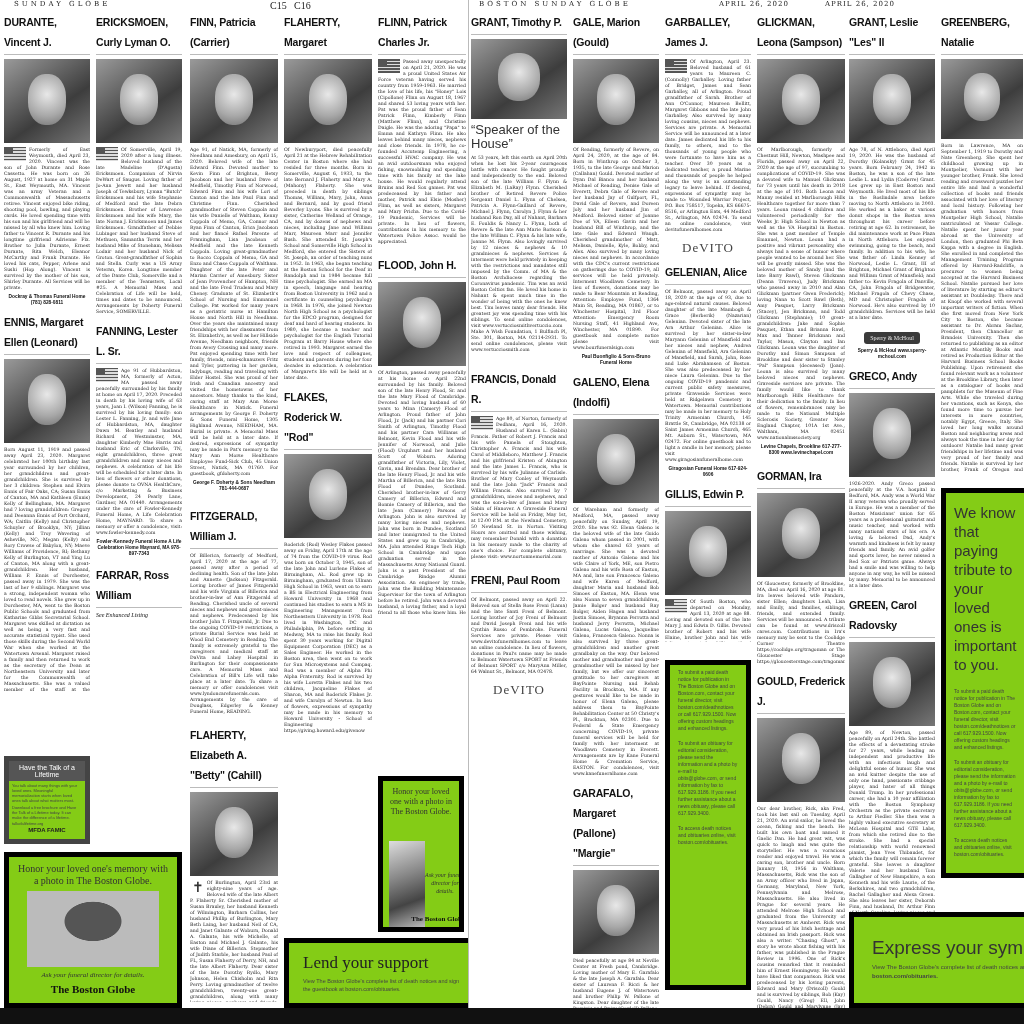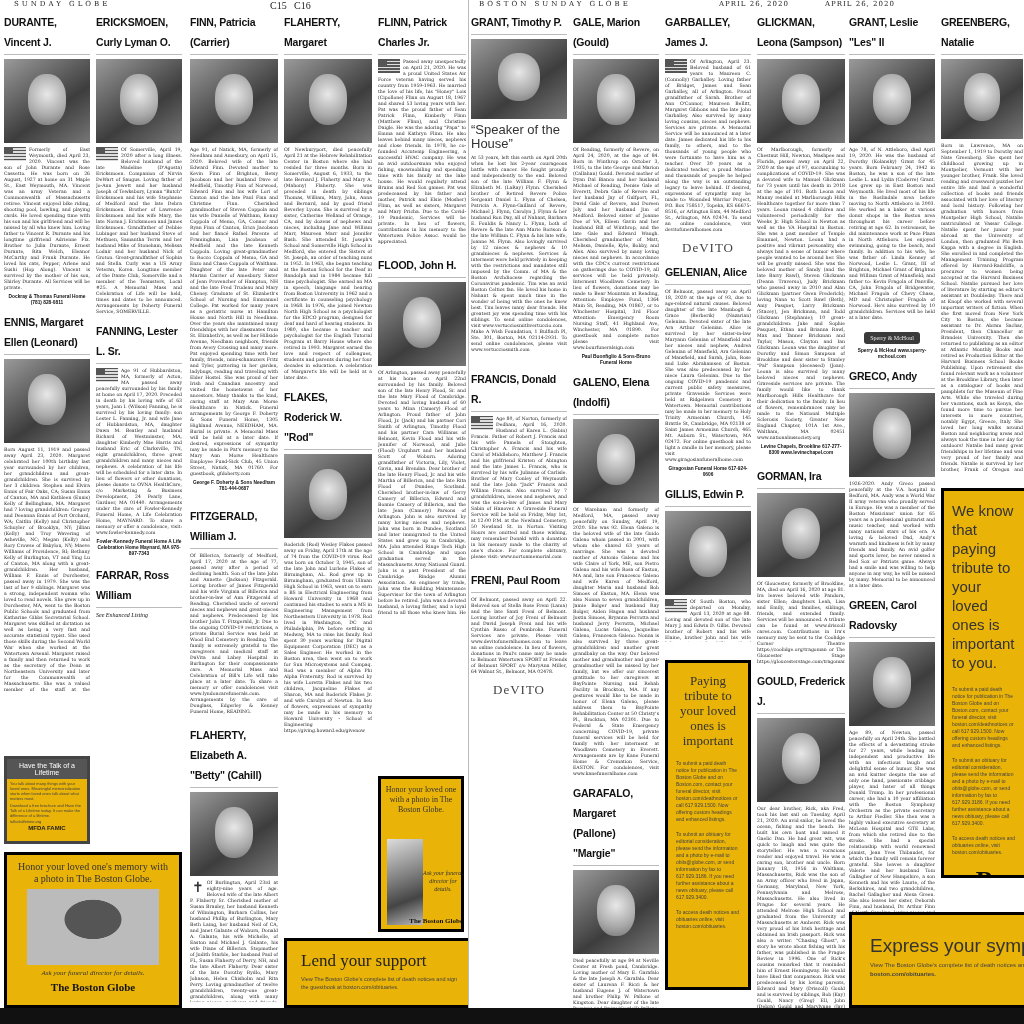--- a/index.html
+++ b/index.html
@@ -19,21 +19,21 @@
   .txt { font-size: 4.6px; line-height: 6px; text-align: justify; color: #222; }
   .flag { float: left; width: 22px; height: 14px; margin: 0 3px 1px 0; background: repeating-linear-gradient(#555 0 1.5px, #ddd 1.5px 3px); position: relative; }
   .flag::before { content: ""; position: absolute; left: 0; top: 0; width: 9px; height: 7px; background: #555; }
   .cross { float: left; font-size: 14px; line-height: 14px; margin: 0 3px 0 2px; color: #333; }
   .fh { font-family: "Liberation Sans", sans-serif; font-size: 4.8px; line-height: 6px; text-align: center; font-weight: bold; margin-top: 3px; }
   .see { font-family: "Liberation Serif", serif; font-style: italic; font-size: 6px; }
   .headline { font-family: "Liberation Sans", sans-serif; font-size: 19px; line-height: 20px; color: #333; margin: 2px 0 4px; font-weight: normal; }
   .logo-box { text-align: center; margin: 4px 0; }
   .logo-dark { display: inline-block; background: #3a3a3a; color: #e8e8e8; font-family: "Liberation Serif", serif; font-size: 6px; padding: 3px 6px; border-radius: 3px; }
   .logo-devito { font-family: "Liberation Serif", serif; font-size: 13px; color: #444; letter-spacing: 1px; }
-  .ad-box { border: 3px solid #000000; background: #eab308; position: absolute; overflow: hidden; }
+  .ad-box { border: 5px solid #000000; background: #84cc16; position: absolute; overflow: hidden; }
   .ad-serif { font-family: "Liberation Serif", serif; text-align: center; color: #333; }
   .gothic { font-family: "Liberation Serif", serif; font-weight: bold; color: #111; }
   .ad-sans { font-family: "Liberation Sans", sans-serif; color: #444; }
   .tree { margin: 0 auto; background: radial-gradient(ellipse at 50% 40%, #555 0 30%, #bbb 31% 100%); }
   .tulip { background: linear-gradient(160deg, #ddd, #888 40%, #444 70%, #bbb); }
 </style>
 </head>
 <body>
 
 <div class="page left">
@@ -226,21 +226,20 @@
     <div class="ob">
       <div class="name">GILLIS, Edwin P.</div>
       <div class="photo" style="height:84px;">
           <div class="face"></div>
         </div>
       <div class="txt"><span class="flag"></span><span>Of South Boston, who departed on Monday, April 13, 2020 at age 88. Loving and devoted son of the late Mary J. and Edwin D. Gillis. Devoted brother of Robert and his wife Elaine, brother John and his wife Juliann, sister-in-law Lillian, wife of his late brother Det. William (Wally) Gillis, and also late sisters Mary Monahan, Josephine Magoon and Jane Leahy. Ed was a U.S. Army veteran and former employee of Boston Gear Works and the Boston Parks Department. The oldest of seven siblings, Ed mentored his large family throughout his life. He was a cherished uncle to his many nieces and nephews, grandnieces and grandnephews. Funeral Service and Interment private. God bless you, Ed! Donations in his memory may be made to Marian Manor, 130 Dorchester Street, South Boston, MA 02127.</span></div>
 
     </div>
   </div>
   <div class="ad-box" style="left:196px; top:660px; width:86px; height:330px;">
-    <div class="ad-serif" style="font-size:13px; line-height:15px; padding:10px 4px 8px;">Paying tribute to your loved ones is important</div>
     <div class="ad-sans" style="font-size:5px; line-height:7px; padding:4px 8px;">To submit a paid death notice for publication in The Boston Globe and on Boston.com, contact your funeral director, visit boston.com/deathnotices or call 617.929.1500. Now offering custom headings and enhanced listings.</div>
     <div class="ad-sans" style="font-size:5px; line-height:7px; padding:4px 8px;">To submit an obituary for editorial consideration, please send the information and a photo by e-mail to obits@globe.com, or send information by fax to 617.929.3186. If you need further assistance about a news obituary, please call 617.929.3400.</div>
     <div class="ad-sans" style="font-size:5px; line-height:7px; padding:4px 8px;">To access death notices and obituaries online, visit boston.com/obituaries.</div>
   </div>
 
   <div class="col" style="left:288px; width:88px; height:996px;">
     <div class="ob">
       <div class="name">GLICKMAN, Leona (Sampson)</div>
       <div class="photo" style="height:84px;">
           <div class="face"></div>

